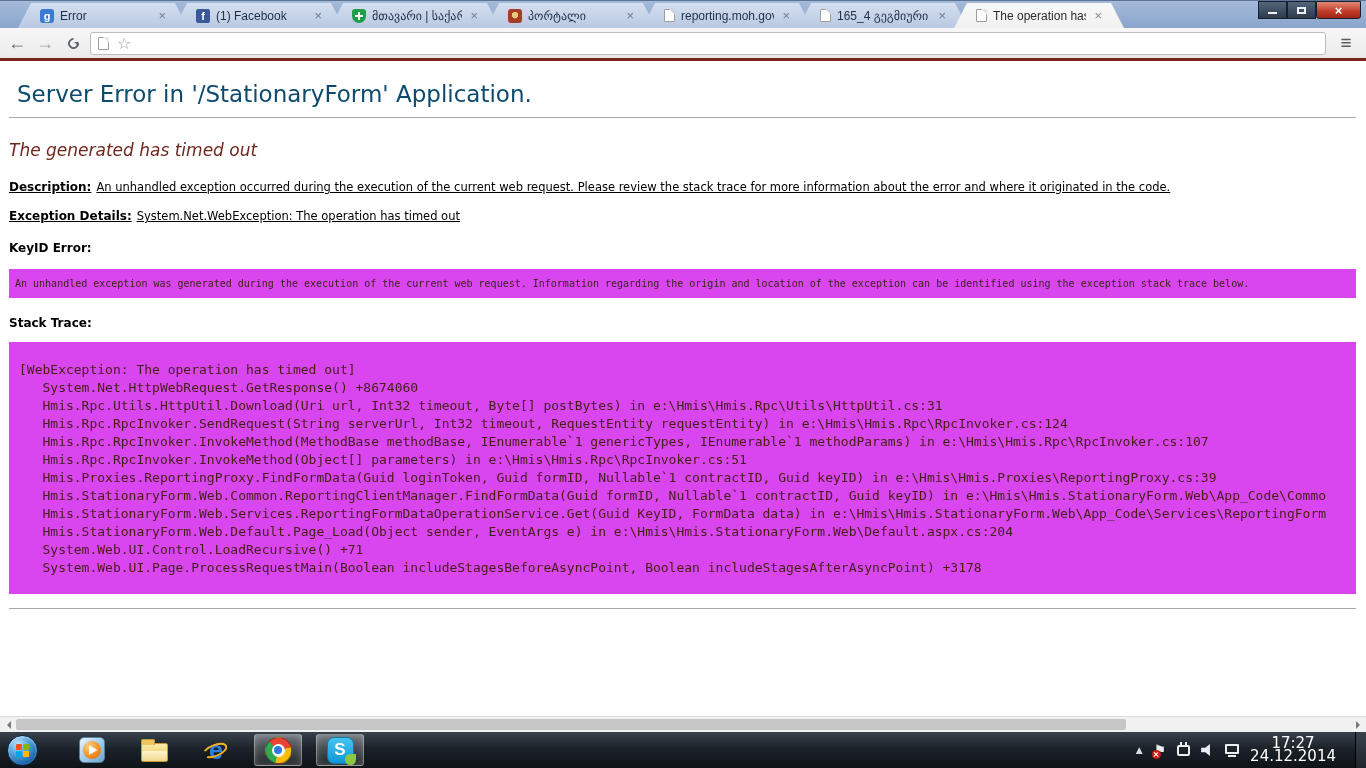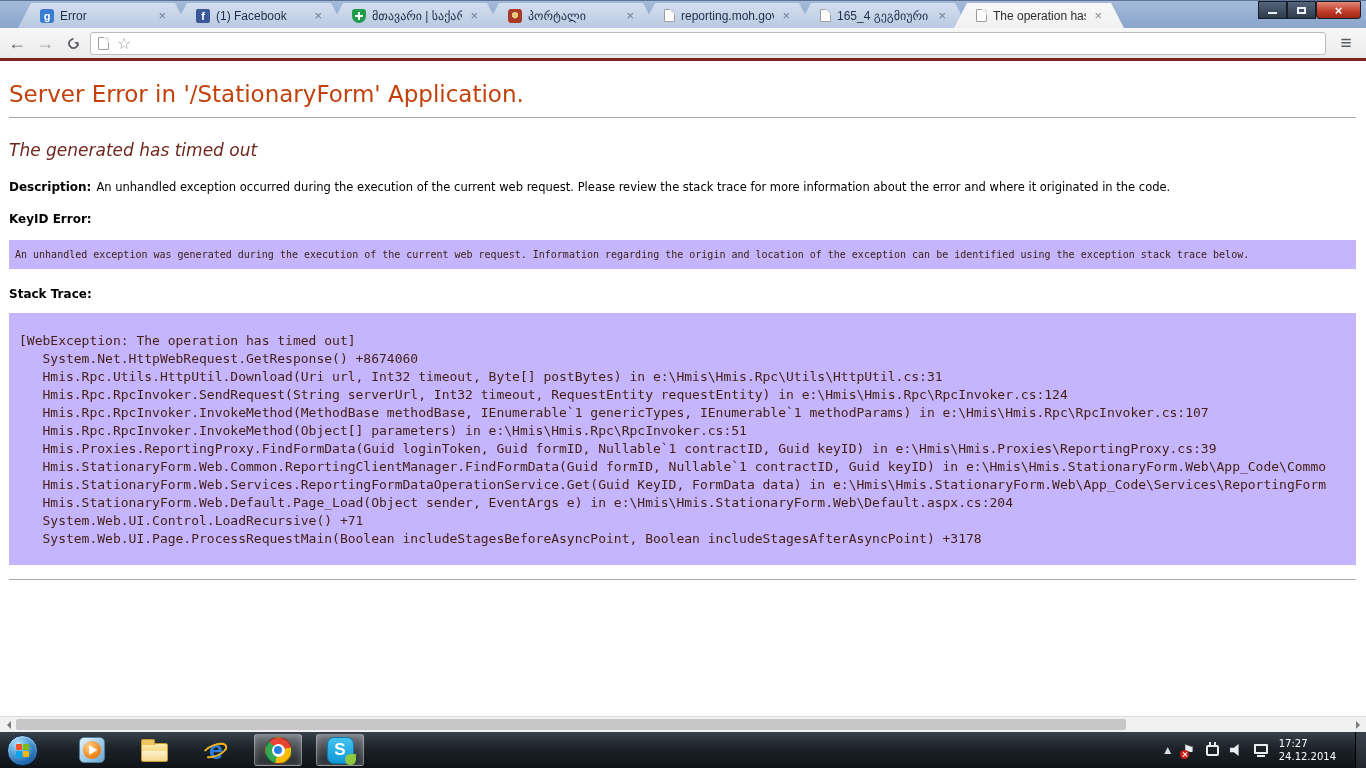--- a/index.html
+++ b/index.html
@@ -55,27 +55,27 @@
   .url .host { color:#2b2b2b; font-weight:normal; }
   .star { color:#9a9a9a; font-size:16px; padding:0 1px; }
   .menu-btn { width:28px; text-align:center; font-size:19px; color:#565b60; }
 
   .theme-line { height:3px; background:#7a251c; }
 
   
   .viewport { height:655px; background:#fff; overflow:hidden; position:relative;
               font-family:"DejaVu Sans", sans-serif; }
   .error-page { padding:8px 10px 0 9px; }
-  .page-title { font-size:23px; font-weight:normal; color:#c2410c; margin:12px 0 10px 0; }
+  .page-title { font-size:23px; font-weight:normal; color:#0c4a6e; margin:12px 0 10px 8px; }
   .rule { border:none; border-top:1px solid #a8a8a8; margin:0 0 2px 0; }
   .page-subtitle { font-size:17px; font-style:italic; font-weight:normal; color:#6f261d; margin:22px 0 20px 0; }
-  .meta-line { font-size:11.5px; color:#000; margin:15px 0; }
+  .meta-line { font-size:11.5px; color:#000; margin:15px 0;text-decoration:underline; }
   .meta-label { font-weight:bold; font-size:12px; margin-right:5px; }
   .section-label { font-weight:bold; font-size:12px; margin:18px 0 10px 0; }
-  .code-box { background:#c4b5fd; font-family:"DejaVu Sans Mono", monospace; }
+  .code-box { background:#d946ef; font-family:"DejaVu Sans Mono", monospace; }
   .source-box { font-size:10px; color:#3d2418; padding:9px 6px; margin:14px 0 6px 0; }
   .stack-box { font-size:13px; line-height:18px; color:#451e16; padding:19px 0 17px 10px;
                margin:12px 0 14px 0; white-space:pre; overflow:hidden; }
   .version-line { font-size:11.5px; margin:9px 0; }
 
   
   .hscroll { height:16px; background:#f1f1f1; border-top:1px solid #dcdcdc; position:relative; }
   .h-arrow { position:absolute; top:0; width:16px; height:15px; display:flex; align-items:center; justify-content:center; }
   .h-arrow.left { left:0; } .h-arrow.right { right:0; }
   .tri-l { border:4px solid transparent; border-right-color:#7b7b7b; margin-right:3px; }
@@ -136,21 +136,21 @@
   .flag-x { position:absolute; left:-2px; bottom:-2px; width:9px; height:9px; border-radius:50%; background:#d11c10; }
   .flag-x::before, .flag-x::after { content:""; position:absolute; left:1.5px; top:3.8px; width:6px; height:1.4px; background:#fff; }
   .flag-x::before { transform:rotate(45deg); } .flag-x::after { transform:rotate(-45deg); }
   .tray-plug { width:13px; height:11px; border:2px solid #e8eef2; border-radius:2px; position:relative; }
   .tray-plug::before { content:""; position:absolute; top:-5px; left:1px; width:2px; height:4px;
                        background:#e8eef2; box-shadow:5px 0 0 #e8eef2; }
   .tray-speaker { width:13px; height:13px; background:#e8eef2;
                   clip-path:polygon(0 32%,32% 32%,68% 4%,68% 96%,32% 68%,0 68%); }
   .tray-net { width:14px; height:10px; border:2px solid #e8eef2; border-radius:1px; position:relative; margin-top:-2px; }
   .tray-net::after { content:""; position:absolute; left:1px; right:1px; bottom:-5px; height:2px; background:#e8eef2; }
-  .clock { text-align:left; font-size:10px; line-height:13px; color:#fff; padding-right:6px; }
+  .clock { text-align:center; font-size:15px; line-height:13px; color:#fff; padding-right:6px; }
   .show-desktop { width:11px; height:36px; background:linear-gradient(#39434c,#20262c);
                   border-left:1px solid #000; margin-left:2px; }
 </style>
 </head>
 <body>
 
 <div class="tabbar">
   <div class="tab">
     <span class="fav fav-google">
         <span>g</span>
@@ -220,20 +220,23 @@
 <div class="theme-line"></div>
 
 <div class="viewport">
   <div class="error-page">
     <h1 class="page-title">Server Error in '/StationaryForm' Application.</h1>
     <hr class="rule">
     <h2 class="page-subtitle">The generated has timed out</h2>
 
     <div class="meta-line">
       <span class="meta-label">Description:</span><span>An unhandled exception occurred during the execution of the current web request. Please review the stack trace for more information about the error and where it originated in the code.</span>
+    </div>
+    <div class="meta-line">
+      <span class="meta-label">Exception Details:</span><span>System.Net.WebException: The operation has timed out</span>
     </div>
 
     <div class="section-label">KeyID Error:</div>
     <div class="code-box source-box">An unhandled exception was generated during the execution of the current web request. Information regarding the origin and location of the exception can be identified using the exception stack trace below.</div>
 
     <div class="section-label">Stack Trace:</div>
     <pre class="code-box stack-box">[WebException: The operation has timed out]
    System.Net.HttpWebRequest.GetResponse() +8674060
    Hmis.Rpc.Utils.HttpUtil.Download(Uri url, Int32 timeout, Byte[] postBytes) in e:\Hmis\Hmis.Rpc\Utils\HttpUtil.cs:31
    Hmis.Rpc.RpcInvoker.SendRequest(String serverUrl, Int32 timeout, RequestEntity requestEntity) in e:\Hmis\Hmis.Rpc\RpcInvoker.cs:124

